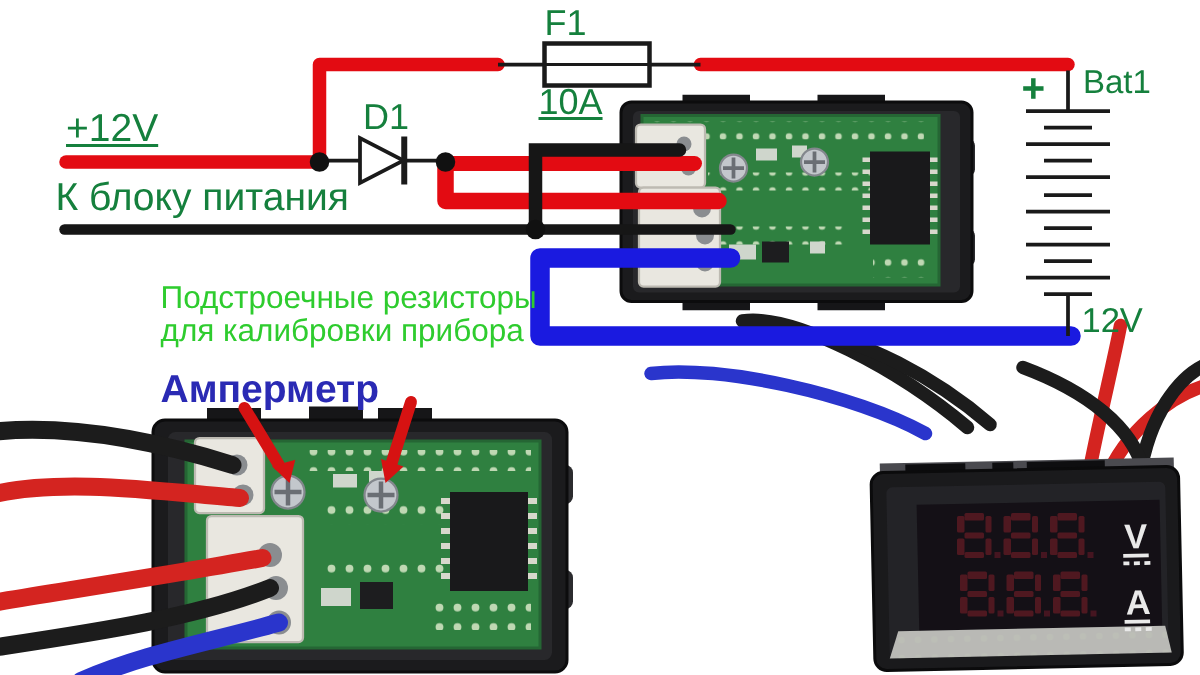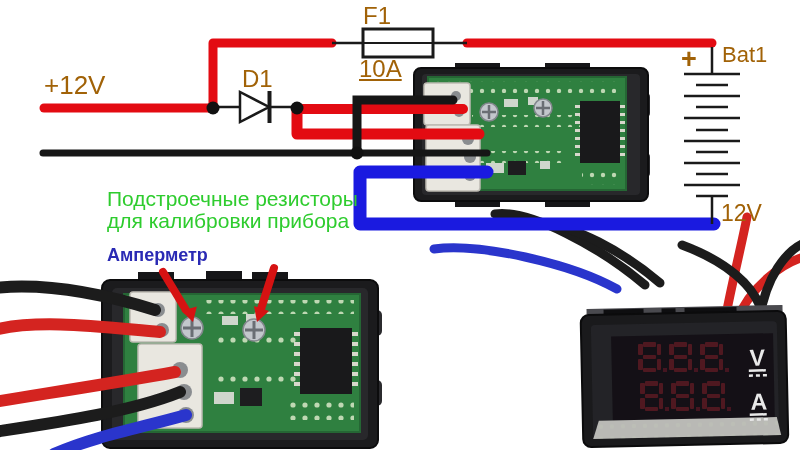--- a/index.html
+++ b/index.html
@@ -2,33 +2,33 @@
 <html><head>
 <meta charset="utf-8">
 <style>
   html,body{margin:0;padding:0;background:#888;}
   #stage{position:relative;width:800px;height:450px;background:#ffffff;overflow:hidden;
          font-family:"Liberation Sans",sans-serif;}
   #stage *{box-sizing:border-box;}
   .abs{position:absolute;}
   svg{display:block;}
   
-  .lbl{position:absolute;color:#a16207;white-space:nowrap;line-height:1.05;}
-  .lbl-12v{left:44px;top:72px;font-size:26px;}
+  .lbl{position:absolute;color:#15803d;white-space:nowrap;line-height:1.05;}
+  .lbl-12v{left:44px;top:72px;font-size:26px;text-decoration:underline;}
   .lbl-kbloku{left:37px;top:118px;font-size:26px;}
   .lbl-gnd{left:44px;top:159px;font-size:29px;}
   .lbl-f1{left:363px;top:3px;font-size:24px;}
   .lbl-10a{left:359px;top:56px;font-size:24px;text-decoration:underline;}
   .lbl-batplus{left:681px;top:45px;font-size:27px;font-weight:bold;}
   .lbl-bat1{left:722px;top:43px;font-size:22px;}
   .lbl-bat12v{left:721px;top:201px;font-size:23px;}
   .lbl-green{color:#2ecc2e;font-size:21px;}
   .lbl-green1{left:107px;top:188px;}
   .lbl-green2{left:107px;top:210px;}
-  .lbl-amp{left:107px;top:246px;font-size:18px;font-weight:bold;color:#2a2ab4;}
+  .lbl-amp{left:107px;top:246px;font-size:26px;font-weight:bold;color:#2a2ab4;}
   .lbl-volt{left:237px;top:246px;font-size:22px;font-weight:bold;color:#d51010;}
   
   .digit-row{position:absolute;display:flex;}
   .row-top{left:218px;top:137px;}
   .row-bottom{left:220px;top:176px;}
   .sdigit{position:relative;width:23px;height:30px;margin-right:8px;flex:none;}
   .seg{position:absolute;background:#2c1016;border-radius:1px;}
   .seg.on{background:#4f1820;}
   .seg-a{left:5px;top:0;width:13px;height:4.5px;}
   .seg-g{left:5px;top:12.8px;width:13px;height:4.5px;}
@@ -349,20 +349,21 @@
       <path d="M163 272 L186 310" stroke="#d61212" stroke-width="8" stroke-linecap="round"></path>
       <polygon points="193,322 179,314 193,306" fill="#d61212" transform="rotate(14 193 322)"></polygon>
     </g>
     <g>
       <path d="M274 268 L261 309" stroke="#d61212" stroke-width="8" stroke-linecap="round"></path>
       <polygon points="257,322 254,306 269,311" fill="#d61212"></polygon>
     </g>
   </svg>
 
   <div class="lbl lbl-12v">+12V</div>
+  <div class="lbl lbl-kbloku">К блоку питания</div>
   <div class="lbl lbl-f1">F1</div>
   <div class="lbl lbl-10a">10A</div>
   <div class="lbl" style="left:242px;top:66px;font-size:24px;">D1</div>
   <div class="lbl lbl-batplus">+</div>
   <div class="lbl lbl-bat1">Bat1</div>
   <div class="lbl lbl-bat12v">12V</div>
   <div class="lbl lbl-green lbl-green1">Подстроечные резисторы</div>
   <div class="lbl lbl-green lbl-green2">для калибровки прибора</div>
   <div class="lbl lbl-amp">Амперметр</div>
 

